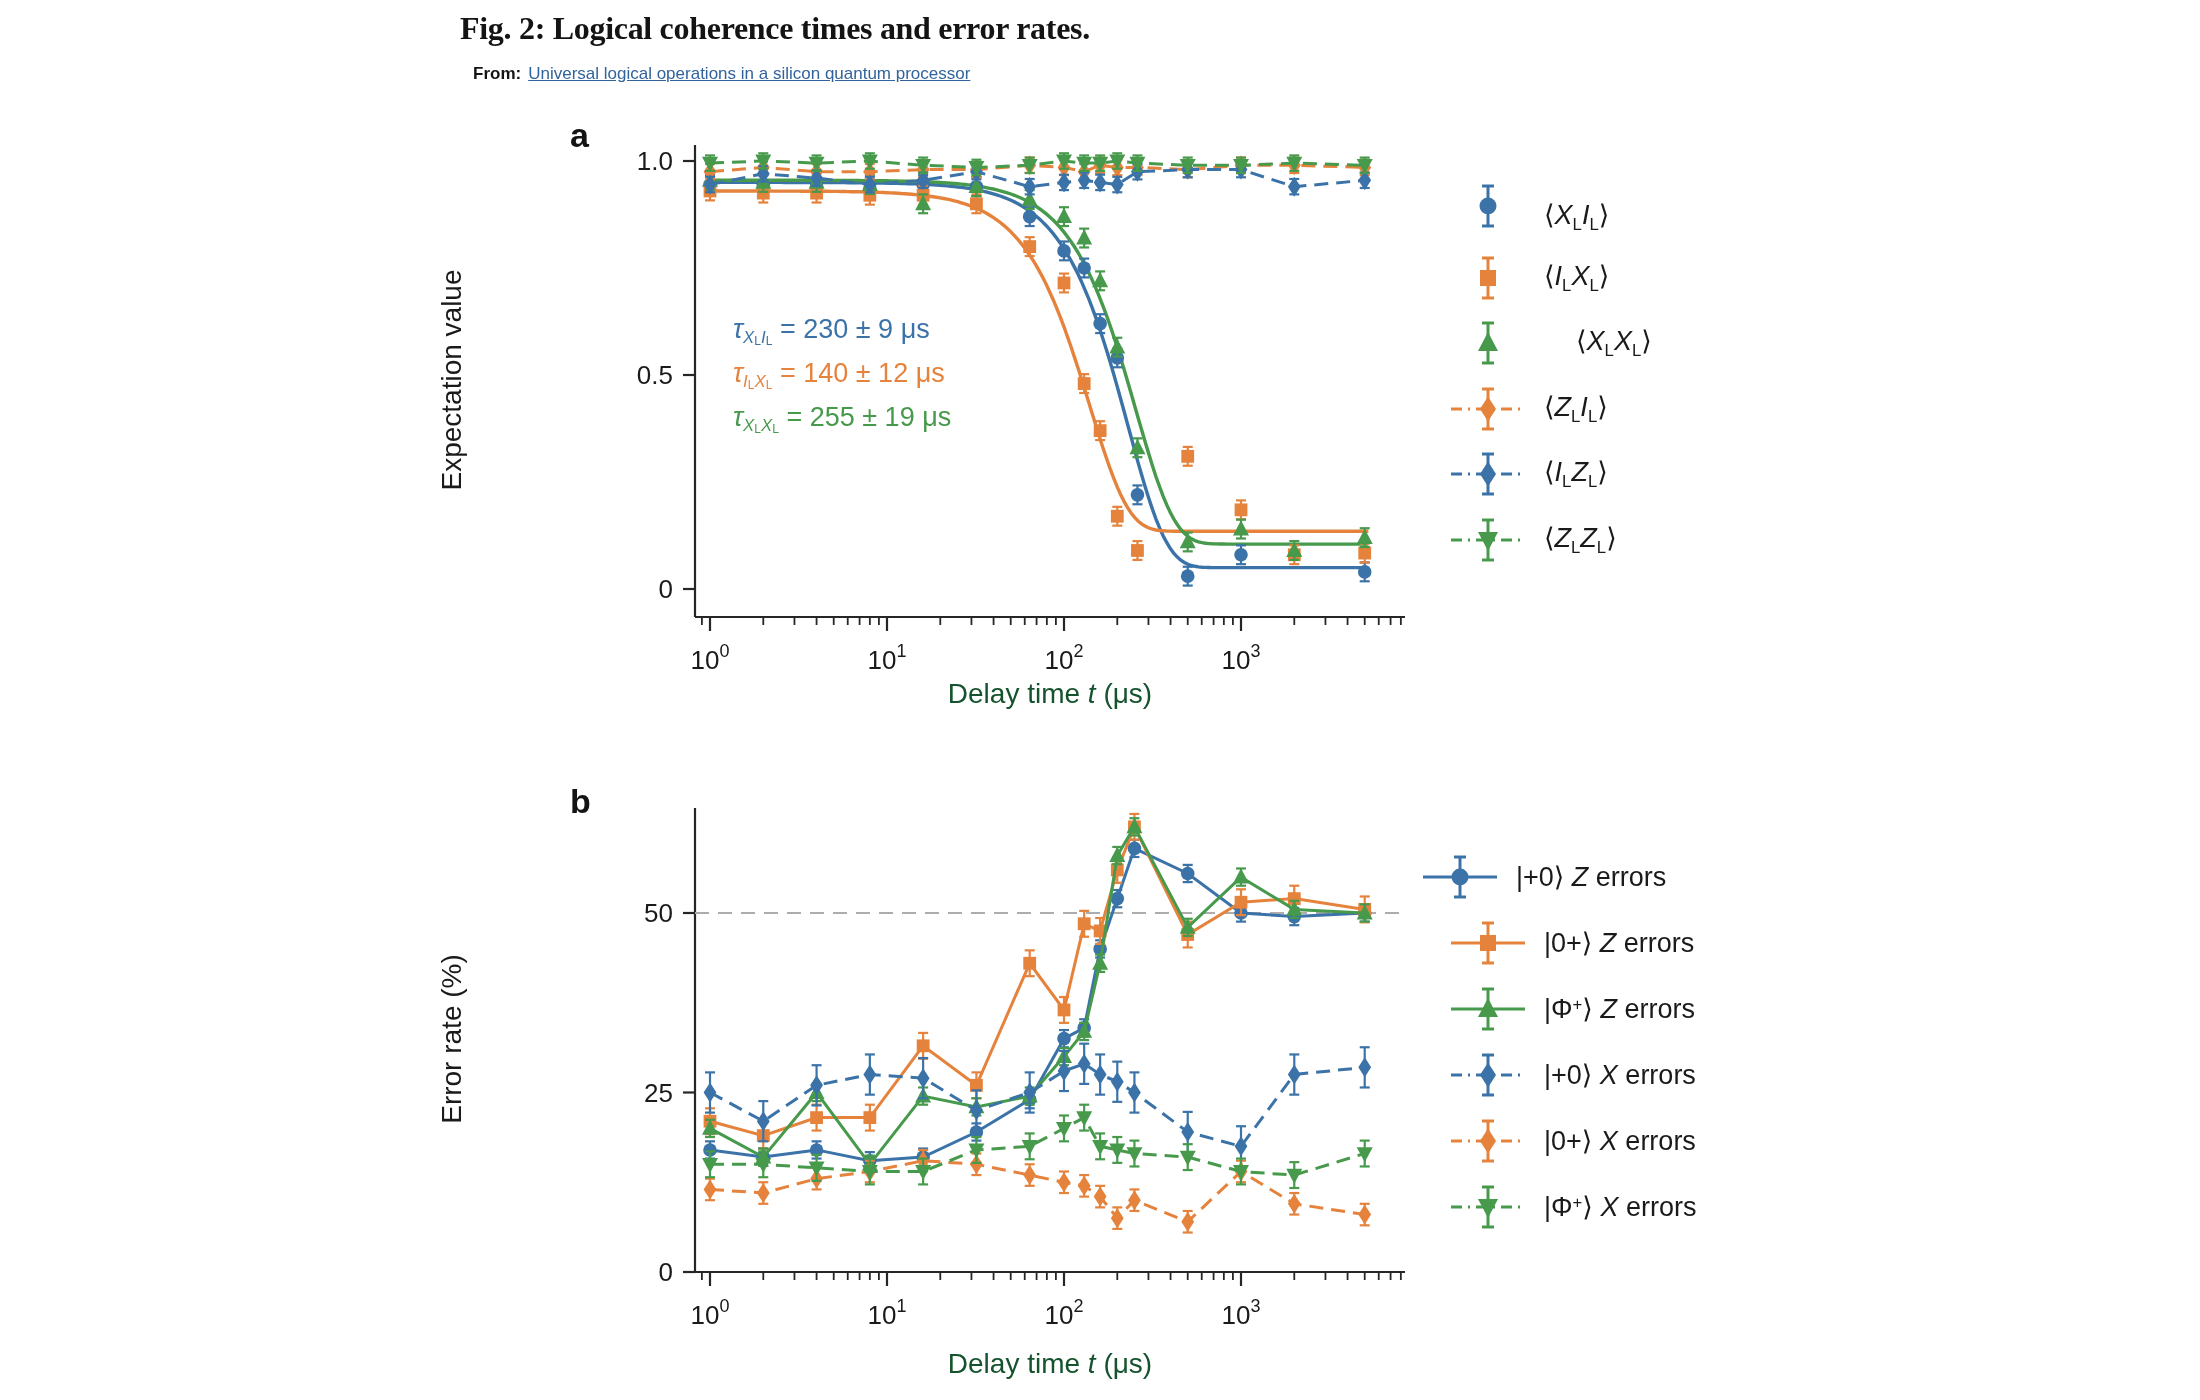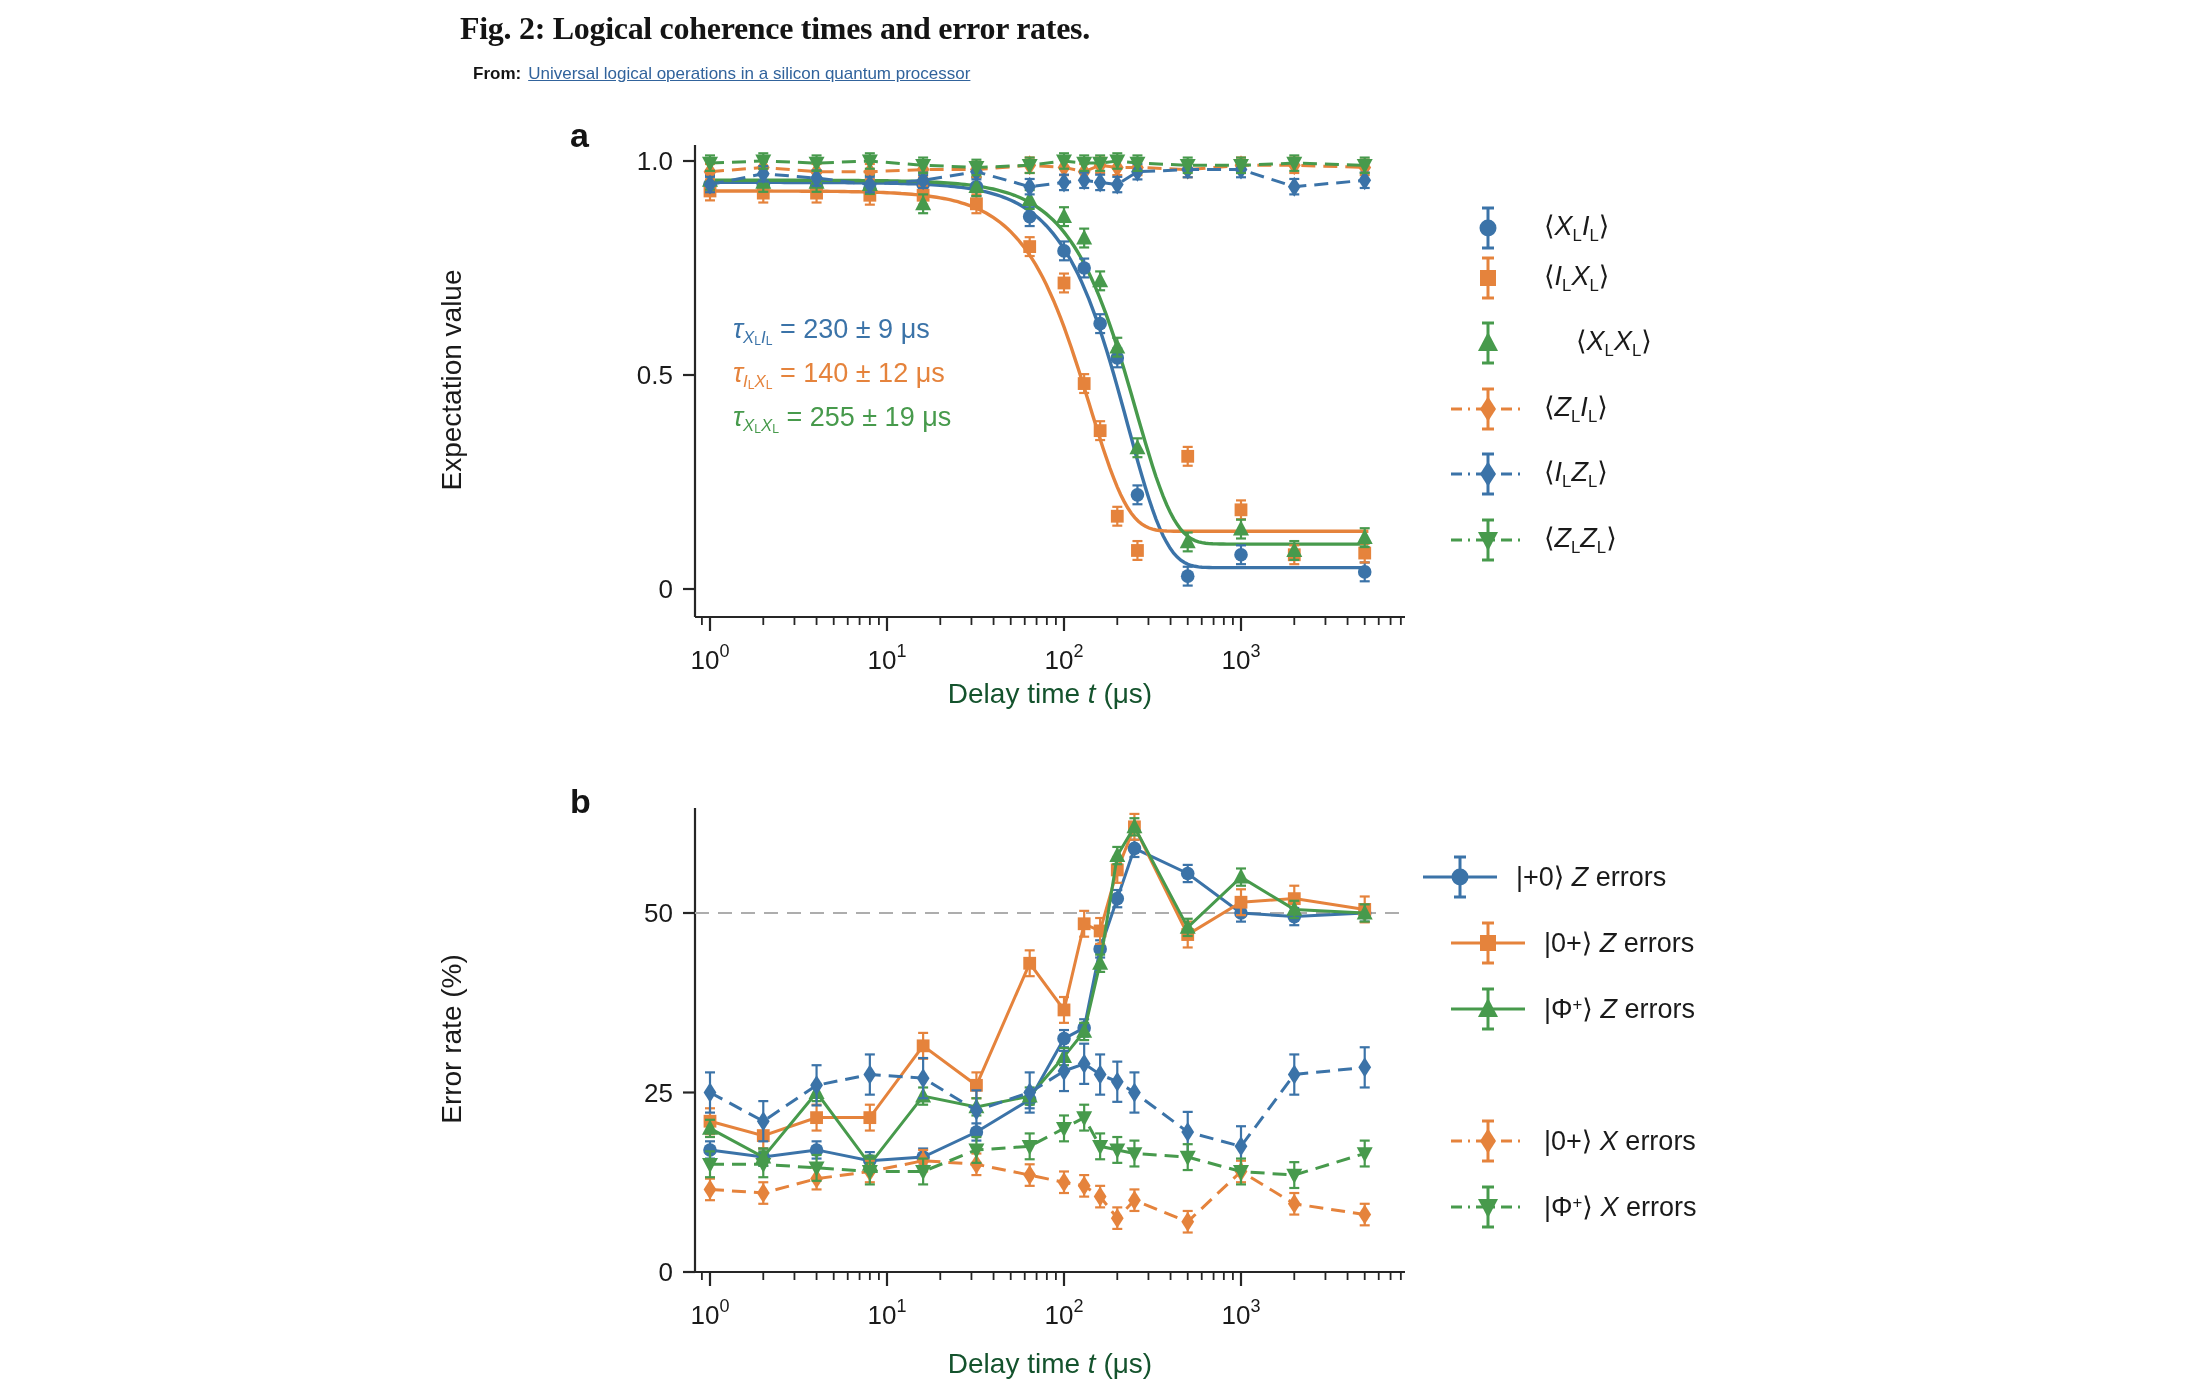--- a/index.html
+++ b/index.html
@@ -944,21 +944,21 @@
         <polygon fill="#479A4C" points="1084.16797335831,1126.43 1092.16797335831,1111.23 1076.16797335831,1111.23"></polygon>
         <polygon fill="#479A4C" points="1100.1292369300986,1155.1499999999999 1108.1292369300986,1139.9499999999998 1092.1292369300986,1139.9499999999998"></polygon>
         <polygon fill="#479A4C" points="1117.2823092325248,1158.74 1125.2823092325248,1143.54 1109.2823092325248,1143.54"></polygon>
         <polygon fill="#479A4C" points="1134.4353815349507,1162.33 1142.4353815349507,1147.1299999999999 1126.4353815349507,1147.1299999999999"></polygon>
         <polygon fill="#479A4C" points="1187.7176907674752,1165.9199999999998 1195.7176907674752,1150.7199999999998 1179.7176907674752,1150.7199999999998"></polygon>
         <polygon fill="#479A4C" points="1241,1180.28 1249,1165.08 1233,1165.08"></polygon>
         <polygon fill="#479A4C" points="1294.2823092325248,1183.87 1302.2823092325248,1168.6699999999998 1286.2823092325248,1168.6699999999998"></polygon>
         <polygon fill="#479A4C" points="1364.7176907674752,1162.33 1372.7176907674752,1147.1299999999999 1356.7176907674752,1147.1299999999999"></polygon>
       </g>
     </svg>
-    <div class="legend-entry" style="left: 1448px; top: 199px;">
+    <div class="legend-entry" style="left: 1448px; top: 177px; align-items: flex-end;">
       <svg width="80" height="58">
         <line x1="40" y1="9" x2="40" y2="49" stroke="#3B73A8" stroke-width="3"></line>
         <line x1="34" y1="9" x2="46" y2="9" stroke="#3B73A8" stroke-width="3"></line>
         <line x1="34" y1="49" x2="46" y2="49" stroke="#3B73A8" stroke-width="3"></line>
         <circle fill="#3B73A8" cx="40" cy="29" r="8.5"></circle>
       </svg>
       <span class="legend-label"><span class="p-n">⟨</span><span class="p-i">X</span><span class="p-sub">L</span><span class="p-i">I</span><span class="p-sub">L</span><span class="p-n">⟩</span></span>
     </div>
     <div class="legend-entry" style="left: 1448px; top: 248.5px;">
       <svg width="80" height="58">
@@ -1031,20 +1031,30 @@
     <div class="legend-entry" style="left: 1448px; top: 980px;">
       <svg width="80" height="58">
         <line x1="3" y1="29" x2="77" y2="29" stroke="#479A4C" stroke-width="3"></line>
         <line x1="40" y1="9" x2="40" y2="49" stroke="#479A4C" stroke-width="3"></line>
         <line x1="34" y1="9" x2="46" y2="9" stroke="#479A4C" stroke-width="3"></line>
         <line x1="34" y1="49" x2="46" y2="49" stroke="#479A4C" stroke-width="3"></line>
         <polygon fill="#479A4C" points="40,18 50,37 30,37"></polygon>
       </svg>
       <span class="legend-label"><span class="p-n">|Φ</span><span class="p-sup">+</span><span class="p-n">⟩ </span><span class="p-i">Z</span><span class="p-n"> errors</span></span>
     </div>
+    <div class="legend-entry" style="left: 1448px; top: 1046px;">
+      <svg width="80" height="58">
+        <line x1="3" y1="29" x2="77" y2="29" stroke="#3B73A8" stroke-width="3" stroke-dasharray="11 6 2 6"></line>
+        <line x1="40" y1="9" x2="40" y2="49" stroke="#3B73A8" stroke-width="3"></line>
+        <line x1="34" y1="9" x2="46" y2="9" stroke="#3B73A8" stroke-width="3"></line>
+        <line x1="34" y1="49" x2="46" y2="49" stroke="#3B73A8" stroke-width="3"></line>
+        <polygon fill="#3B73A8" points="40,16.5 48,29 40,41.5 32,29"></polygon>
+      </svg>
+      <span class="legend-label"><span class="p-n">|+0⟩ </span><span class="p-i">X</span><span class="p-n"> errors</span></span>
+    </div>
     <div class="legend-entry" style="left: 1448px; top: 1112px;">
       <svg width="80" height="58">
         <line x1="3" y1="29" x2="77" y2="29" stroke="#E5833C" stroke-width="3" stroke-dasharray="11 6 2 6"></line>
         <line x1="40" y1="9" x2="40" y2="49" stroke="#E5833C" stroke-width="3"></line>
         <line x1="34" y1="9" x2="46" y2="9" stroke="#E5833C" stroke-width="3"></line>
         <line x1="34" y1="49" x2="46" y2="49" stroke="#E5833C" stroke-width="3"></line>
         <polygon fill="#E5833C" points="40,16.5 48,29 40,41.5 32,29"></polygon>
       </svg>
       <span class="legend-label"><span class="p-n">|0+⟩ </span><span class="p-i">X</span><span class="p-n"> errors</span></span>
     </div>

